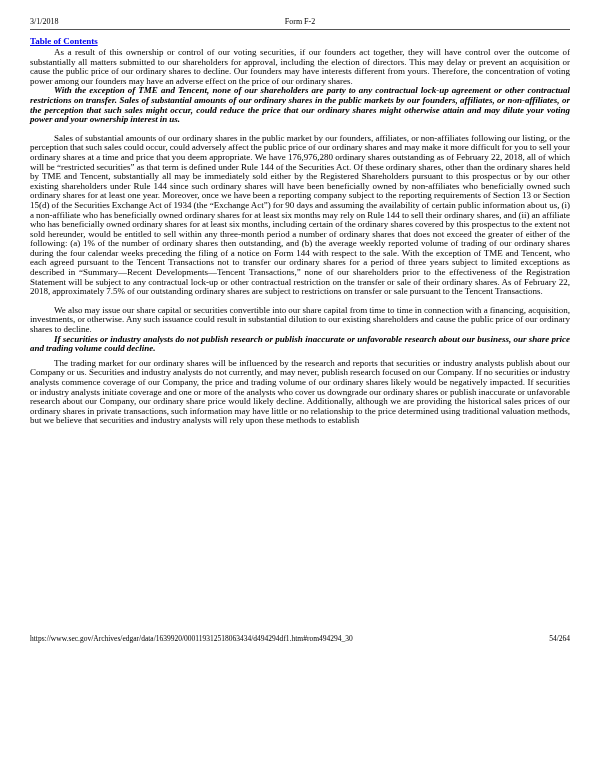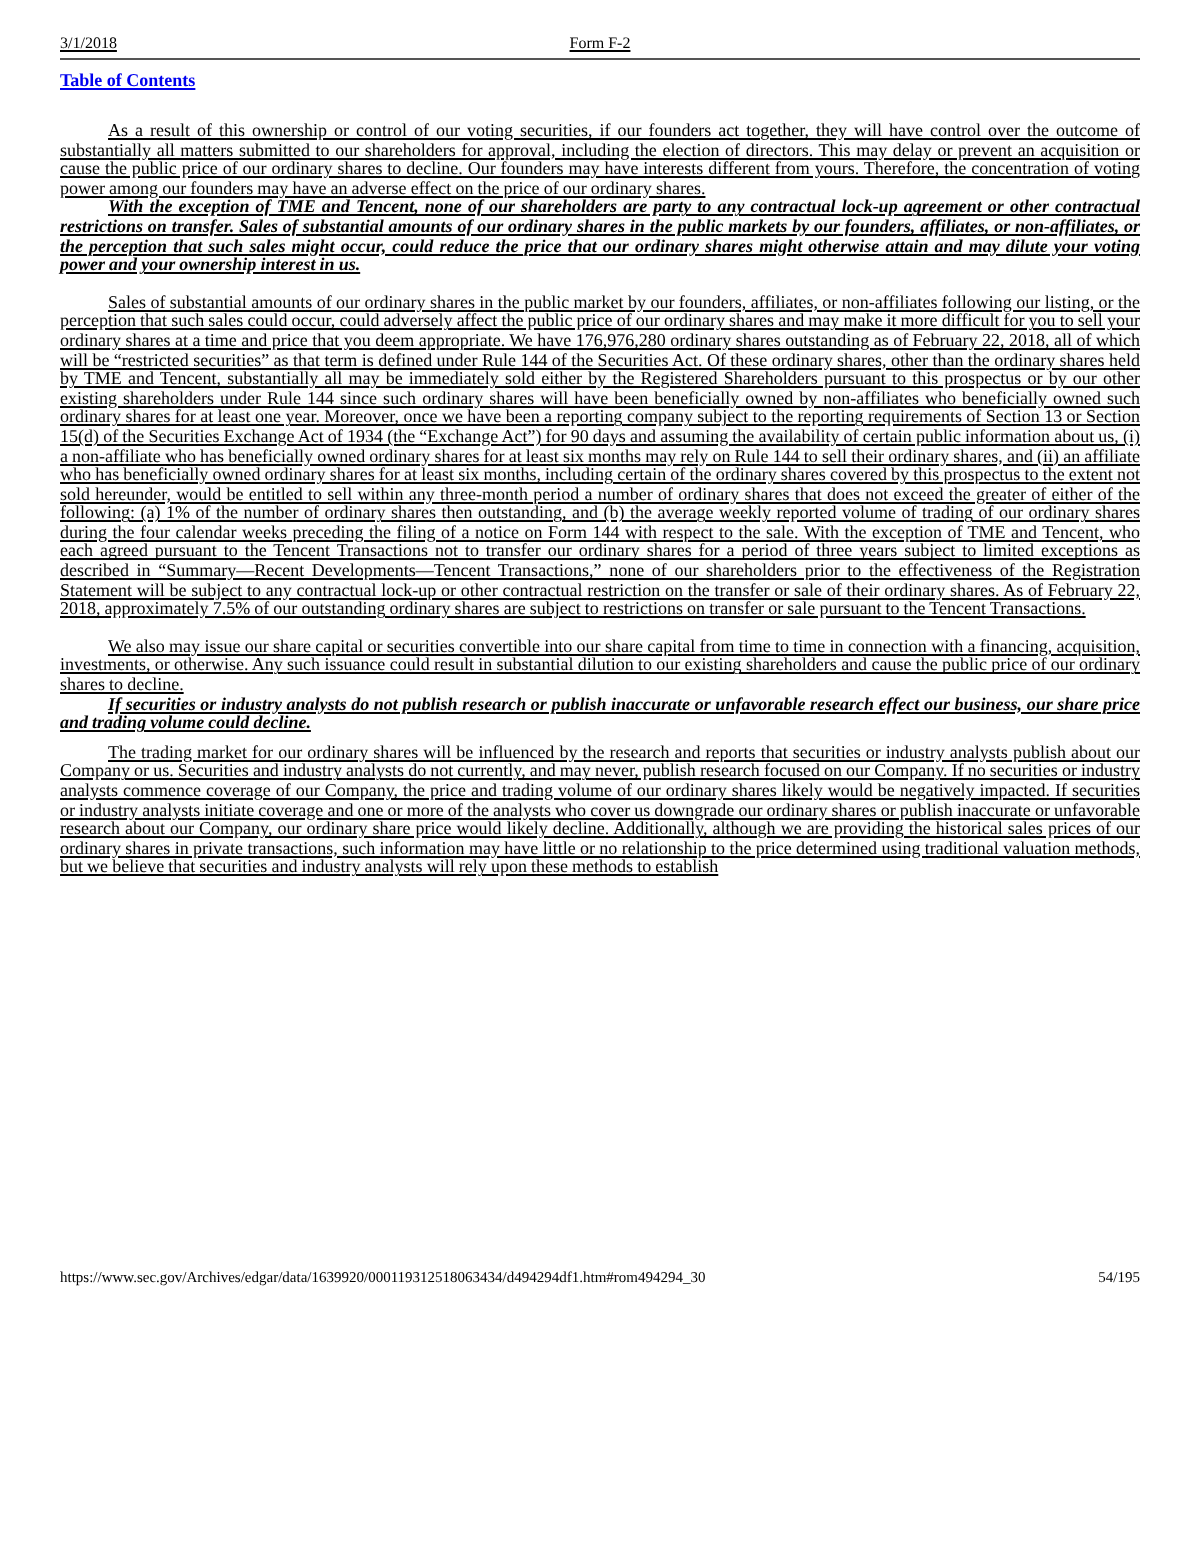--- a/index.html
+++ b/index.html
@@ -9,21 +9,20 @@
     background: #ffffff;
     font-family: "Liberation Serif", "DejaVu Serif", serif;
     color: #000000;
     overflow: hidden;
   }
   .page {
     position: relative;
     width: 600px;
     height: 644px;
     background: #ffffff;
-    text-decoration: underline;
   }
   .print-header {
     display: flex;
     justify-content: space-between;
     align-items: flex-end;
     padding: 17px 30px 3px 30px;
     font-size: 8px;
     color: #000000;
   }
   .print-header .hdr-cell { width: 33%; }
@@ -50,21 +49,21 @@
     font-size: 9px;
     line-height: 9.6px;
     text-align: justify;
     text-indent: 24px;
     word-spacing: -0.2px;
   }
   .emph {
     font-weight: bold;
     font-style: italic;
   }
-  .mt-norm  { margin-top: 13px; }
+  .mt-norm  { }
   .mt-big   { }
   .mt-small { margin-top: 9px; }
   .mt-tiny  { margin-top: 5px; }
   .page-number {
     margin-top: 13px;
     text-align: center;
     font-size: 9px;
   }
   .print-footer {
     position: absolute;
@@ -96,24 +95,24 @@
     <a class="toc-link" style="color: rgb(0, 0, 238);">Table of Contents</a>
 
     <p class="para mt-norm">As a result of this ownership or control of our voting securities, if our founders act together, they will have control over the outcome of substantially all matters submitted to our shareholders for approval, including the election of directors. This may delay or prevent an acquisition or cause the public price of our ordinary shares to decline. Our founders may have interests different from yours. Therefore, the concentration of voting power among our founders may have an adverse effect on the price of our ordinary shares.</p>
 
     <p class="para emph mt-big">With the exception of TME and Tencent, none of our shareholders are party to any contractual lock-up agreement or other contractual restrictions on transfer. Sales of substantial amounts of our ordinary shares in the public markets by our founders, affiliates, or non-affiliates, or the perception that such sales might occur, could reduce the price that our ordinary shares might otherwise attain and may dilute your voting power and your ownership interest in us.</p>
 
     <p class="para mt-small">Sales of substantial amounts of our ordinary shares in the public market by our founders, affiliates, or non-affiliates following our listing, or the perception that such sales could occur, could adversely affect the public price of our ordinary shares and may make it more difficult for you to sell your ordinary shares at a time and price that you deem appropriate. We have 176,976,280 ordinary shares outstanding as of February 22, 2018, all of which will be “restricted securities” as that term is defined under Rule 144 of the Securities Act. Of these ordinary shares, other than the ordinary shares held by TME and Tencent, substantially all may be immediately sold either by the Registered Shareholders pursuant to this prospectus or by our other existing shareholders under Rule 144 since such ordinary shares will have been beneficially owned by non-affiliates who beneficially owned such ordinary shares for at least one year. Moreover, once we have been a reporting company subject to the reporting requirements of Section 13 or Section 15(d) of the Securities Exchange Act of 1934 (the “Exchange Act”) for 90 days and assuming the availability of certain public information about us, (i) a non-affiliate who has beneficially owned ordinary shares for at least six months may rely on Rule 144 to sell their ordinary shares, and (ii) an affiliate who has beneficially owned ordinary shares for at least six months, including certain of the ordinary shares covered by this prospectus to the extent not sold hereunder, would be entitled to sell within any three-month period a number of ordinary shares that does not exceed the greater of either of the following: (a) 1% of the number of ordinary shares then outstanding, and (b) the average weekly reported volume of trading of our ordinary shares during the four calendar weeks preceding the filing of a notice on Form 144 with respect to the sale. With the exception of TME and Tencent, who each agreed pursuant to the Tencent Transactions not to transfer our ordinary shares for a period of three years subject to limited exceptions as described in “Summary—Recent Developments—Tencent Transactions,” none of our shareholders prior to the effectiveness of the Registration Statement will be subject to any contractual lock-up or other contractual restriction on the transfer or sale of their ordinary shares. As of February 22, 2018, approximately 7.5% of our outstanding ordinary shares are subject to restrictions on transfer or sale pursuant to the Tencent Transactions.</p>
 
     <p class="para mt-small">We also may issue our share capital or securities convertible into our share capital from time to time in connection with a financing, acquisition, investments, or otherwise. Any such issuance could result in substantial dilution to our existing shareholders and cause the public price of our ordinary shares to decline.</p>
 
-    <p class="para emph mt-big">If securities or industry analysts do not publish research or publish inaccurate or unfavorable research effect our business, our share price and trading volume could decline.</p>
+    <p class="para emph mt-big">If securities or industry analysts do not publish research or publish inaccurate or unfavorable research about our business, our share price and trading volume could decline.</p>
 
     <p class="para mt-tiny">The trading market for our ordinary shares will be influenced by the research and reports that securities or industry analysts publish about our Company or us. Securities and industry analysts do not currently, and may never, publish research focused on our Company. If no securities or industry analysts commence coverage of our Company, the price and trading volume of our ordinary shares likely would be negatively impacted. If securities or industry analysts initiate coverage and one or more of the analysts who cover us downgrade our ordinary shares or publish inaccurate or unfavorable research about our Company, our ordinary share price would likely decline. Additionally, although we are providing the historical sales prices of our ordinary shares in private transactions, such information may have little or no relationship to the price determined using traditional valuation methods, but we believe that securities and industry analysts will rely upon these methods to establish</p>
 
   </div>
 
   <div class="print-footer">
     <div class="footer-url">https://www.sec.gov/Archives/edgar/data/1639920/000119312518063434/d494294df1.htm#rom494294_30</div>
-    <div class="footer-page">54/195</div>
+    <div class="footer-page">54/264</div>
   </div>
 
 </div>
 
 </body></html>

